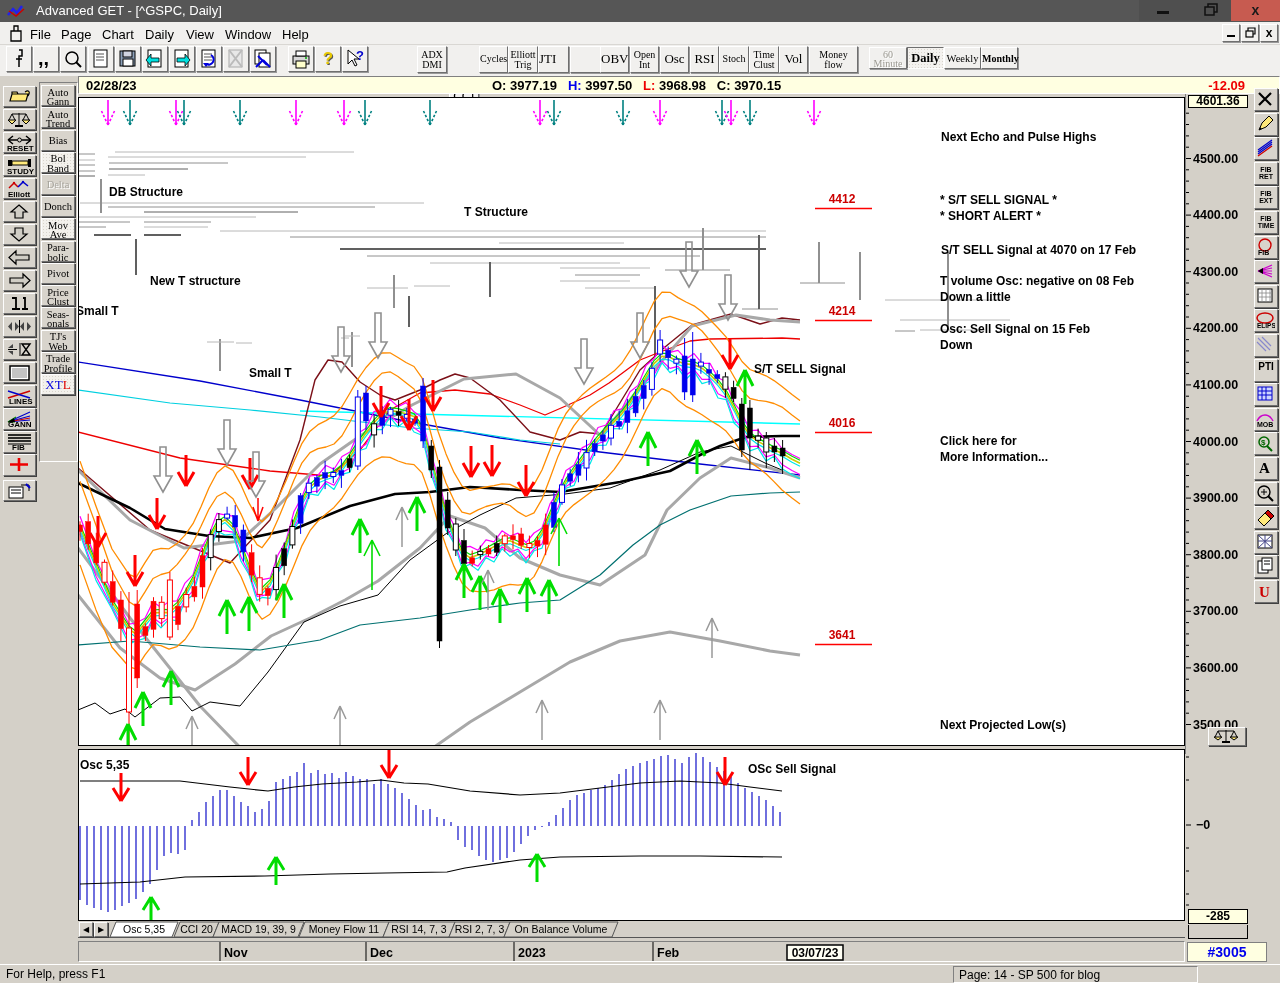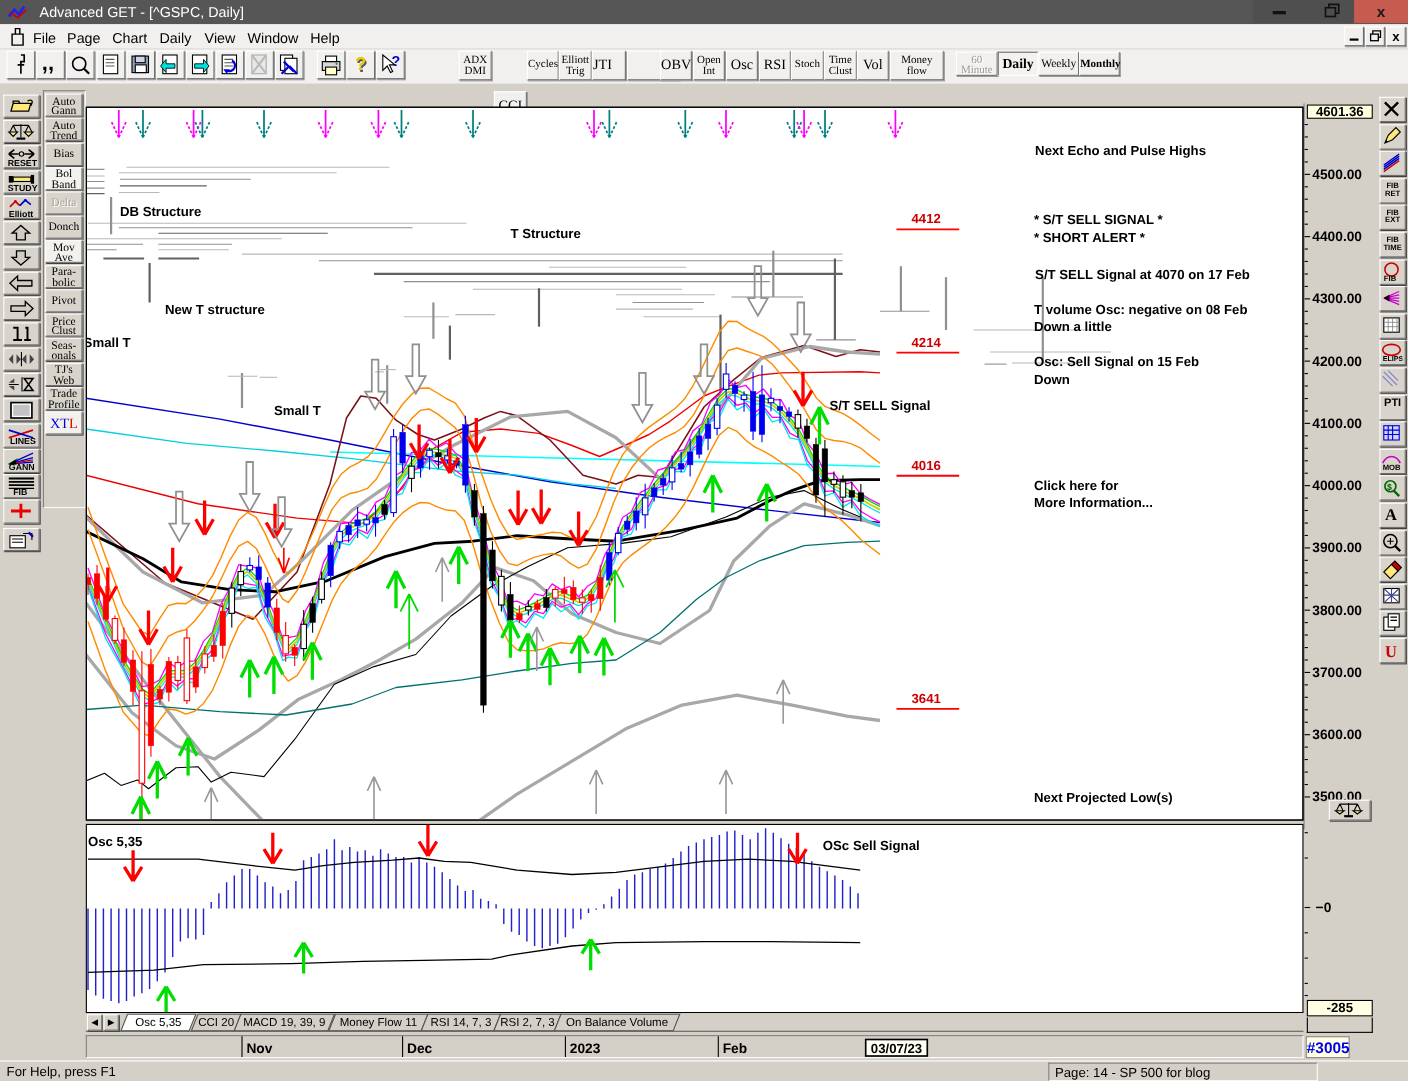--- a/index.html
+++ b/index.html
@@ -119,20 +119,25 @@
     <div class="abs btnflat serif" style="left:660px;top:46px;width:29px;height:27px;text-align:center;font-size:13px;line-height:24px;">Osc</div>
     <div class="abs btnflat serif" style="left:690px;top:46px;width:29px;height:27px;text-align:center;font-size:13px;line-height:24px;">RSI</div>
     <div class="abs btnflat serif" style="left:719px;top:46px;width:30px;height:27px;text-align:center;font-size:10px;line-height:24px;">Stoch</div>
     <div class="abs btnflat serif" style="left:749px;top:46px;width:30px;height:27px;text-align:center;font-size:10px;line-height:10px;padding-top:3px;">Time<br>Clust</div>
     <div class="abs btnflat serif" style="left:779px;top:46px;width:29px;height:27px;text-align:center;font-size:13px;line-height:24px;">Vol</div>
     <div class="abs btnflat serif" style="left:809px;top:46px;width:49px;height:27px;text-align:center;font-size:10px;line-height:10px;padding-top:3px;">Money<br>flow</div>
     <div class="abs btnflat serif" style="left:869px;top:47px;width:38px;height:22px;text-align:center;font-size:10px;line-height:9.5px;color:#9a9890;text-shadow:1px 1px 0 #fff;padding-top:1.5px;">60<br>Minute</div>
     <div class="abs btnflat pressed serif" style="left:907px;top:47px;width:37px;height:22px;text-align:center;font-size:12.5px;line-height:21px;font-weight:bold;background-image:radial-gradient(#d8d4cc 18%, transparent 19%);background-size:3px 3px;">Daily</div>
     <div class="abs btnflat serif" style="left:944px;top:47px;width:37px;height:22px;text-align:center;font-size:10.5px;line-height:21px;font-weight:normal;">Weekly</div>
     <div class="abs btnflat serif" style="left:981px;top:47px;width:37px;height:22px;text-align:center;font-size:10px;line-height:21px;font-weight:bold;">Monthly</div>
+<div class="abs sunken" style="left:78px;top:76px;width:1202px;height:18px;background:#ffffe1;font-size:13px;font-weight:bold;">
+ <div class="abs" style="left:7px;top:1px;">02/28/23</div>
+ <div class="abs" style="left:413px;top:1px;"><span>O: 3977.19</span>&nbsp;&nbsp;&nbsp;<span style="color:#0000ee">H:</span> 3997.50&nbsp;&nbsp;&nbsp;<span style="color:#ee0000">L:</span> 3968.98&nbsp;&nbsp;&nbsp;<span>C: 3970.15</span></div>
+ <div class="abs" style="right:34px;top:1px;color:#ee0000;">-12.09</div>
+</div>
 <div class="abs" style="left:0;top:76px;width:78px;height:18px;background:#d4d0c8;"></div>
 <div class="abs" style="left:0;top:94px;width:40px;height:889px;background:#d4d0c8;"></div>
     <div class="abs btn3" style="left:3px;top:86px;width:33px;height:21px;"><svg width="31" height="19" viewBox="0 0 31 19">
         <path d="M 6,14 L 8,7 L 24,7 L 22,14 Z M 8,7 L 8,5 L 13,5 L 14,7 M 24,9 C 27,4 24,3 21,5" fill="#ffe97a" stroke="#000" stroke-width="1.2"></path>
       </svg></div>
     <div class="abs btn3" style="left:3px;top:109px;width:33px;height:21px;"><svg width="31" height="19" viewBox="0 0 31 19">
         <path d="M 15,3 L 15,15 M 8,4 L 22,4 M 8,4 L 5,10 M 8,4 L 11,10 M 22,4 L 19,10 M 22,4 L 25,10" stroke="#000" fill="none"></path>
         <path d="M 4,10 L 12,10 L 8,14 Z M 18,10 L 26,10 L 22,14 Z" fill="#ffe97a" stroke="#000"></path>
         <rect x="11" y="15" width="8" height="2" fill="#000"></rect>
       </svg></div>
@@ -992,19 +997,19 @@
       <text x="224" y="957" font-size="12.5" font-weight="bold" font-family="&quot;Liberation Sans&quot;, sans-serif">Nov</text>
       <line x1="366" y1="942" x2="366" y2="961" stroke="#000"></line>
       <text x="370" y="957" font-size="12.5" font-weight="bold" font-family="&quot;Liberation Sans&quot;, sans-serif">Dec</text>
       <line x1="514" y1="942" x2="514" y2="961" stroke="#000"></line>
       <text x="518" y="957" font-size="12.5" font-weight="bold" font-family="&quot;Liberation Sans&quot;, sans-serif">2023</text>
       <line x1="653" y1="942" x2="653" y2="961" stroke="#000"></line>
       <text x="657" y="957" font-size="12.5" font-weight="bold" font-family="&quot;Liberation Sans&quot;, sans-serif">Feb</text>
       <rect x="787" y="945" width="56" height="15" fill="#fffff4" stroke="#000" stroke-width="1.5"></rect>
       <text x="815" y="957" text-anchor="middle" font-size="12" font-weight="bold" font-family="&quot;Liberation Sans&quot;, sans-serif">03/07/23</text>
     </svg>
-    <div class="abs" style="left:1187px;top:942px;width:40px;height:20px;background:#ffffe1;border:1px solid #808080;color:#0000ee;font-size:14px;font-weight:bold;text-align:center;line-height:19px;">#3005</div>
+    <div class="abs" style="left:1187px;top:942px;width:80px;height:20px;background:#ffffe1;border:1px solid #808080;color:#0000ee;font-size:14px;font-weight:bold;text-align:center;line-height:19px;">#3005</div>
 <div class="abs" style="left:0;top:964px;width:1280px;height:19px;background:#d4d0c8;border-top:1px solid #fff;">
  <div class="abs" style="left:6px;top:2px;font-size:12px;">For Help, press F1</div>
  <div class="abs sunken" style="left:953px;top:1px;width:245px;height:17px;">
         <div style="margin:1px 0 0 5px;font-size:12px;">Page: 14 - SP 500 for blog</div>
       </div>
 </div>
 </div>
 </body></html>

